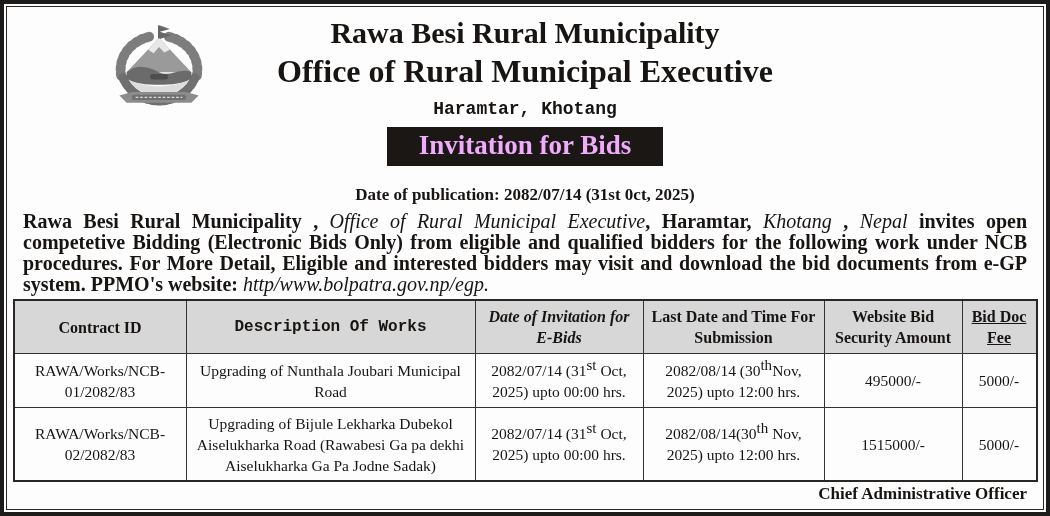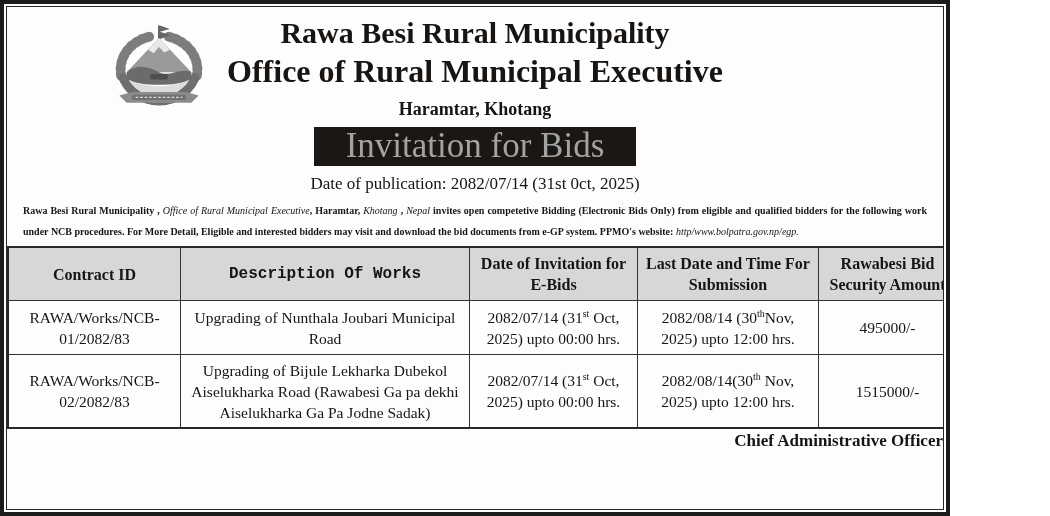--- a/index.html
+++ b/index.html
@@ -4,21 +4,21 @@
 <style>
   html, body {
     margin: 0;
     padding: 0;
     background: #ffffff;
     font-family: "Liberation Serif", "DejaVu Serif", serif;
     color: #171412;
   }
   .page {
     box-sizing: border-box;
-    width: 950px;
+    width: 1050px;
     height: 516px;
     border: 4px solid #1e1c1a;
     background: #fdfdfd;
     position: relative;
     overflow: hidden;
     padding-left: 8px;
   }
   .page-inner {
     box-sizing: border-box;
     position: absolute;
@@ -44,46 +44,47 @@
     font-size: 32px;
     font-weight: bold;
     line-height: 40px;
     margin: 0;
   }
   .location {
     font-size: 18px;
     font-weight: bold;
     line-height: 22px;
     margin-top: 7px;
+    font-family: Liberation Mono, monospace;
   }
   .website {
     font-size: 21px;
     font-weight: bold;
     line-height: 25px;
     margin-top: 7px;
   }
   .banner-wrap { margin-top: 7px; }
   .banner {
     display: inline-block;
     background: #1b1714;
-    color: #a3a3a3;
-    font-size: 35px;
-    font-weight: normal;
+    color: #f0abfc;
+    font-size: 27px;
+    font-weight: bold;
     line-height: 31px;
     padding: 3px 32px 5px 32px;
   }
   .pubdate {
     font-size: 17px;
-    font-weight: normal;
+    font-weight: bold;
     line-height: 21px;
-    margin-top: 7px;
+    margin-top: 18px;
   }
   .intro {
     margin: 6px 16px 0 16px;
-    font-size: 10px;
+    font-size: 20px;
     font-weight: bold;
     line-height: 21px;
     text-align: justify;
   }
   .intro .it { font-style: italic; font-weight: normal; }
   table.bids {
     border-collapse: collapse;
     margin: 4px auto 0 auto;
     width: 1016px;
     table-layout: fixed;
@@ -99,33 +100,33 @@
   table.bids { border: 2px solid #2a2826; }
   table.bids thead th {
     background: #d7d7d7;
     font-weight: bold;
     font-size: 16px;
     height: 48px;
   }
   td.cid { width: 155px; }
   th.c1 { width: 155px; }
   th.c2 { width: 272px; font-family: Liberation Mono, monospace; }
-  th.c3 { width: 151px; }
+  th.c3 { width: 151px; font-style: italic; }
   th.c4 { width: 164px; }
   th.c5 { width: 121px; }
   th.c6 { width: 57px; text-decoration: underline; }
   tr.row1 td { height: 49px; }
   tr.row2 td { height: 68px; }
-  sup { font-size: 10px; line-height: 0; }
+  sup { font-size: 15px; line-height: 0; }
   .footer {
     text-align: right;
     font-weight: bold;
     font-size: 17px;
     line-height: 20px;
-    margin: 2px 0 0 0;
+    margin: 2px 16px 0 0;
   }
 </style>
 </head>
 <body>
 
 <div class="page">
   <div class="page-inner">
 
     <svg class="logo" viewBox="0 0 120 100" aria-hidden="true">
 
@@ -163,21 +164,21 @@
 
     <p class="intro"><span>Rawa Besi Rural Municipality , </span><span class="it">Office of Rural Municipal Executive</span><span>, Haramtar, </span><span class="it">Khotang </span><span>, </span><span class="it">Nepal</span><span> invites open competetive Bidding (Electronic Bids Only) from eligible and qualified bidders for the following work under NCB procedures. For More Detail, Eligible and interested bidders may visit and download the bid documents from e-GP system. PPMO's website: </span><span class="it">http/www.bolpatra.gov.np/egp.</span></p>
 
     <table class="bids">
       <thead>
         <tr>
           <th class="c1">Contract ID</th>
           <th class="c2">Description Of Works</th>
           <th class="c3">Date of Invitation for E-Bids</th>
           <th class="c4">Last Date and Time For Submission</th>
-          <th class="c5">Rawabesi Bid Security Amount</th>
+          <th class="c5">Website Bid Security Amount</th>
           <th class="c6">Bid Doc Fee</th>
         </tr>
       </thead>
       <tbody>
         <tr class="row1">
           <td class="cid">RAWA/Works/NCB-01/2082/83</td>
           <td>Upgrading of  Nunthala Joubari Municipal Road</td>
           <td><span>2082/07/14 (31</span><sup>st</sup><span> Oct, 2025) upto 00:00 hrs.</span></td>
           <td><span>2082/08/14 (30</span><sup>th</sup><span>Nov, 2025) upto 12:00 hrs.</span></td>
           <td>495000/-</td>

